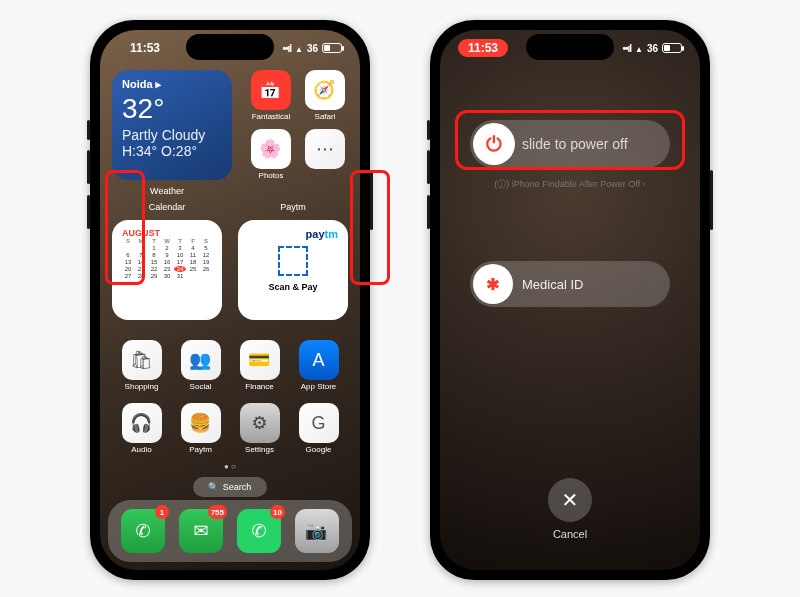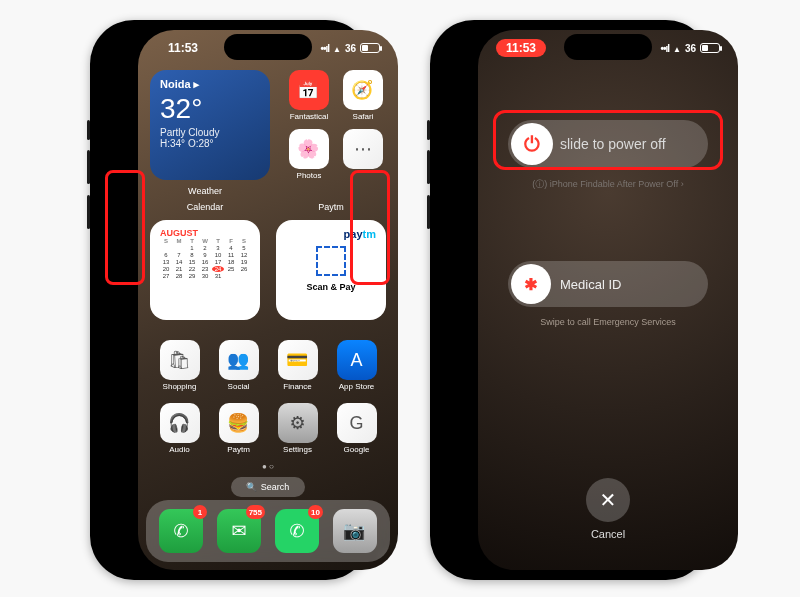--- a/index.html
+++ b/index.html
@@ -19,21 +19,20 @@
     border-radius: 44px;
     padding: 10px;
     position: relative;
     box-shadow: 0 2px 10px rgba(0,0,0,.3);
   }
   .phone .screen {
     width: 100%; height: 100%;
     border-radius: 36px;
     overflow: hidden;
     position: relative;
-    margin-left: 38px;
   }
   .notch {
     position: absolute; top: 4px; left: 50%; transform: translateX(-50%);
     width: 88px; height: 26px; background: #000;
     border-radius: 18px; z-index: 50;
   }
   
   .side-btn { position: absolute; background:#1a1a1a; border-radius:2px; }
   .vol-up   { left:-3px; top:130px; width:3px; height:34px; }
   .vol-down { left:-3px; top:175px; width:3px; height:34px; }
@@ -70,21 +69,21 @@
     padding-top:40px;
   }
   .widget-row{ display:flex; gap:16px; padding:0 12px; margin-bottom:8px;}
   .widget{
     flex:1; border-radius:16px; padding:8px 10px;
     font-size:10px; color:#111; position:relative;
   }
   .weather{ background:linear-gradient(150deg,#2d5fb0,#173a72); color:#fff; }
   .weather .loc{font-size:11px; font-weight:600;}
   .weather .temp{font-size:28px; font-weight:300; margin:2px 0;}
-  .weather .cond{font-size:10px; opacity:.9;}
+  .weather .cond{font-size:14px; opacity:.9;}
   .icon-grid2{ flex:1; display:grid; grid-template-columns:1fr 1fr; grid-template-rows:1fr 1fr; gap:8px;}
   .app{
     display:flex; flex-direction:column; align-items:center; gap:2px;
   }
   .app-ic{
     width:40px; height:40px; border-radius:10px;
     display:flex; align-items:center; justify-content:center;
     font-size:18px; color:#fff;
   }
   .app-lbl{ font-size:8px; color:#fff; text-align:center; white-space:nowrap; max-width:48px; overflow:hidden; text-overflow:ellipsis;}
@@ -368,21 +367,20 @@
           <span>slide to power off</span>
         </div>
         <div class="findable">(ⓘ) <span>iPhone Findable After Power Off</span> ›</div>
 
         <div class="pill-list">
           <div class="pill med">
             <div class="knob">✱</div>
             <span>Medical ID</span>
           </div>
         </div>
-        <div class="swipe-note">Swipe to call Emergency Services</div>
 
         <div class="cancel">
           <div class="circ">✕</div>
           <div class="lbl">Cancel</div>
         </div>
       </div>
     </div>
   </div>
 
 </div>

